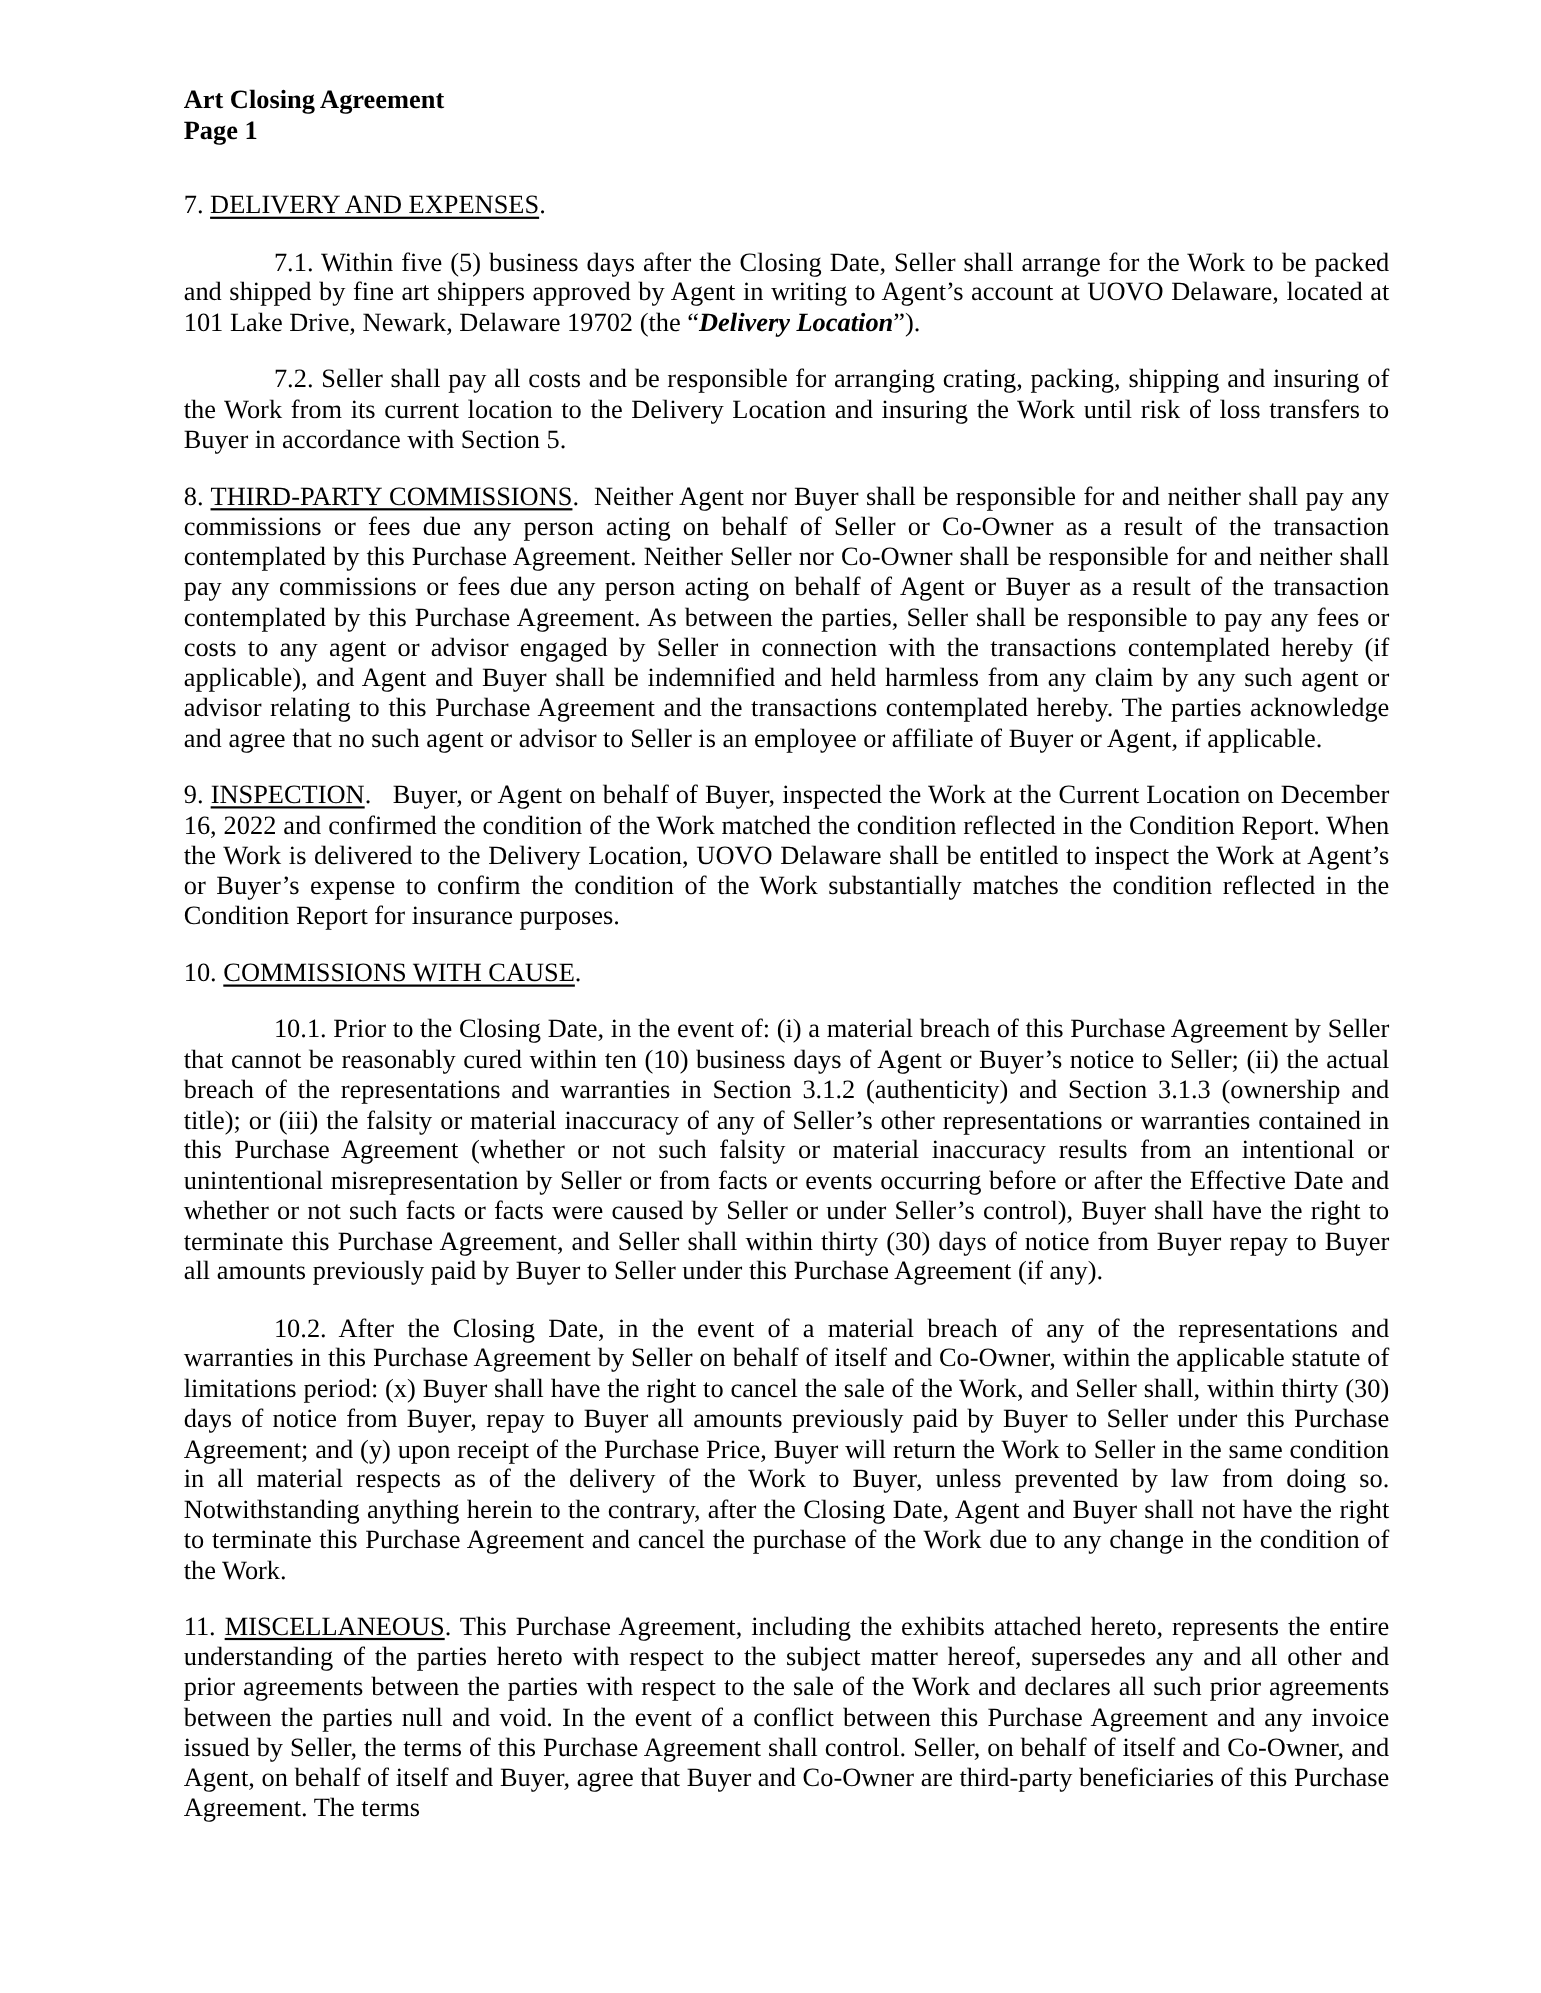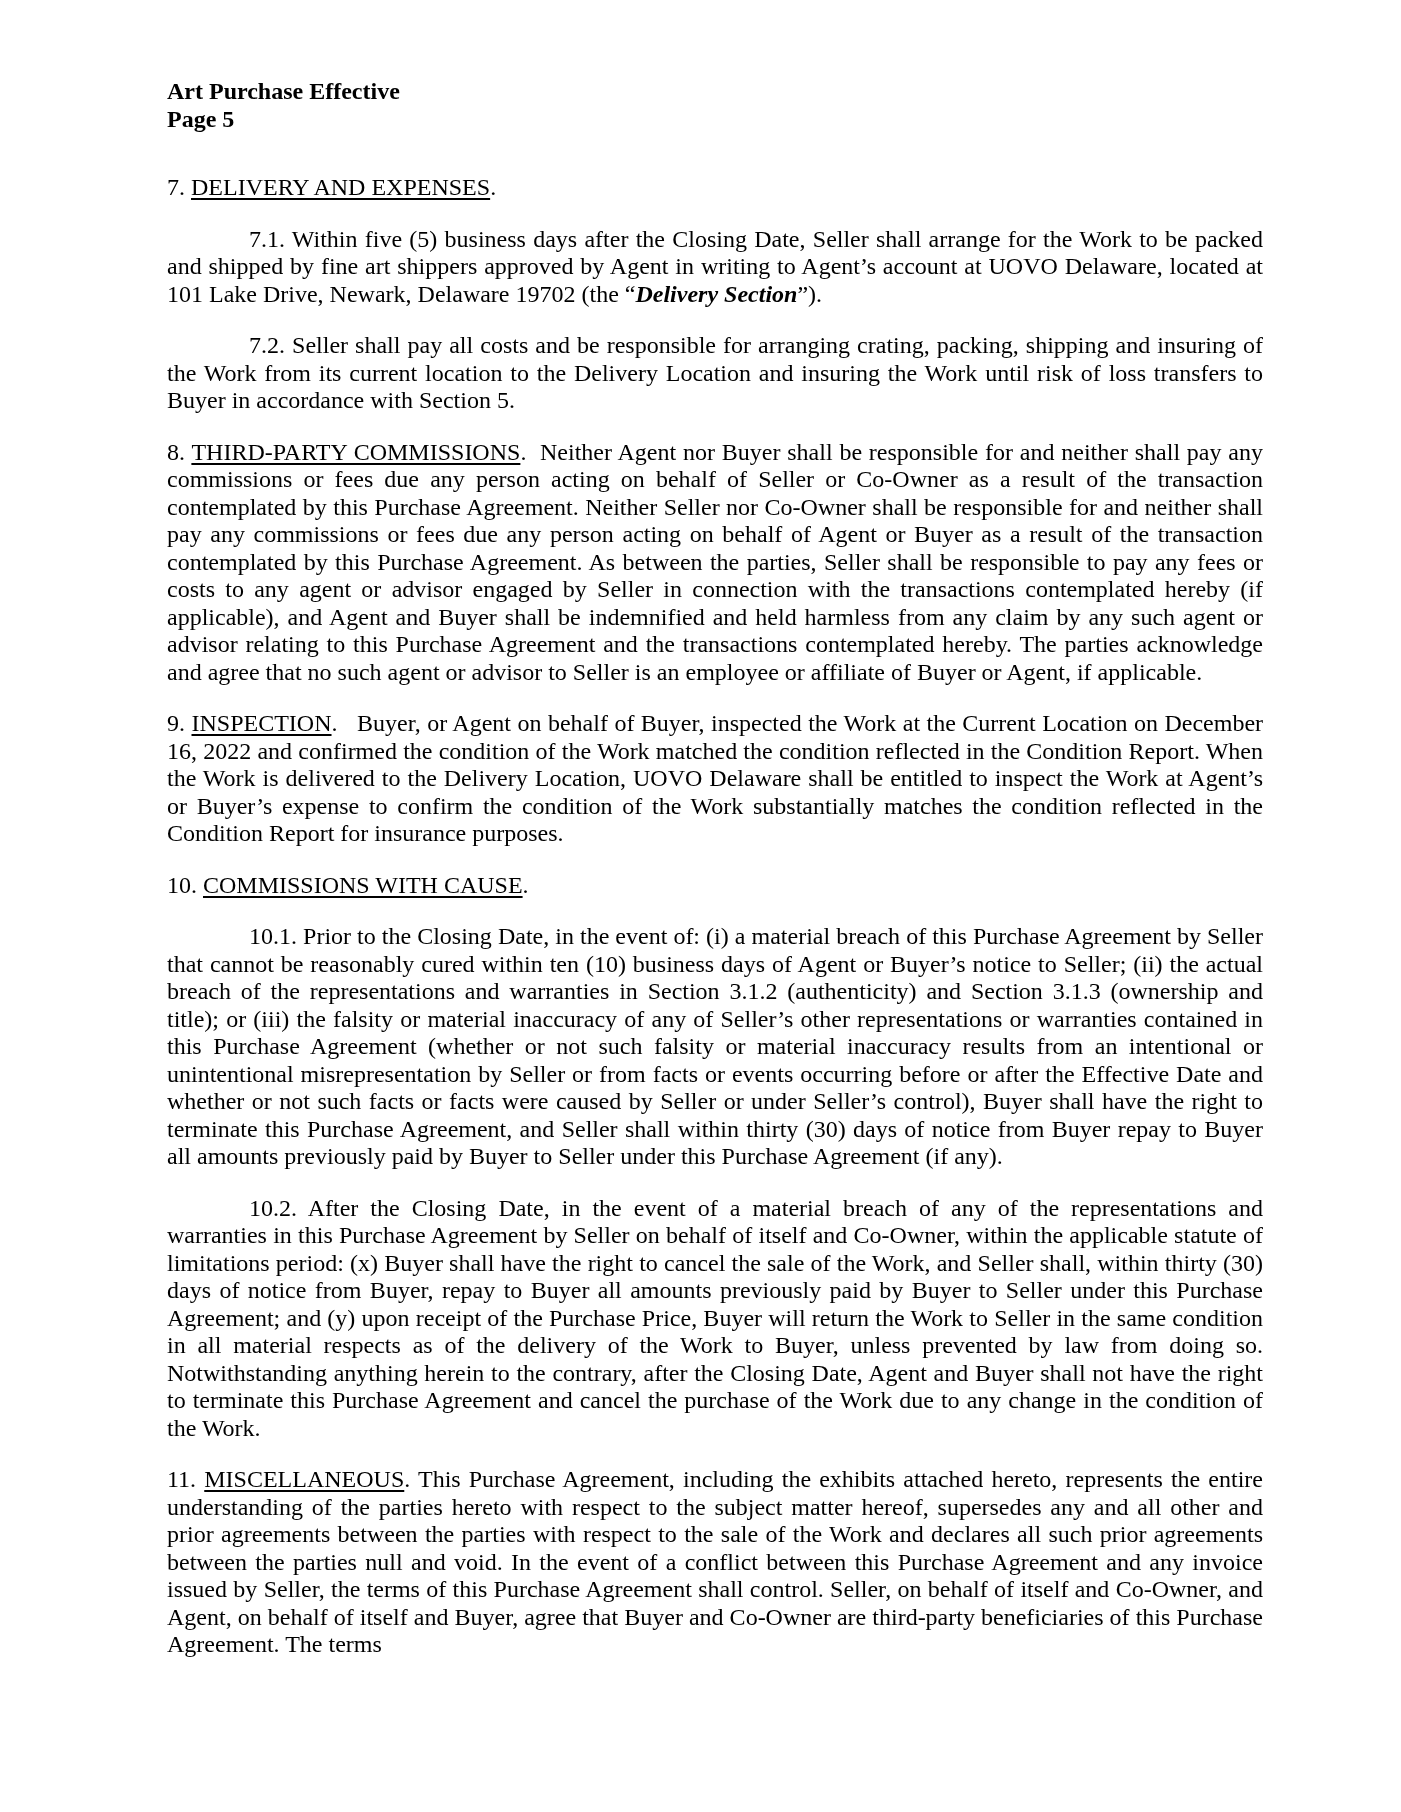--- a/index.html
+++ b/index.html
@@ -54,28 +54,28 @@
     margin-bottom: 0 !important;
   }
 </style>
 </head>
 <body>
 
 <div class="page">
   <div class="content">
 
     <div class="doc-header">
-      <p>Art Purchase Effective</p>
-      <p>Page 5</p>
+      <p>Art Closing Agreement</p>
+      <p>Page 1</p>
     </div>
 
 
     <p class="heading-line"><span>7. </span><span class="u">DELIVERY AND EXPENSES</span><span>.</span></p>
 
-    <p class="indent"><span>7.1. Within five (5) business days after the Closing Date, Seller shall arrange for the Work to be packed and shipped by fine art shippers approved by Agent in writing to Agent’s account at UOVO Delaware, located at 101 Lake Drive, Newark, Delaware 19702 (the “</span><span class="term">Delivery Section</span><span>”).</span></p>
+    <p class="indent"><span>7.1. Within five (5) business days after the Closing Date, Seller shall arrange for the Work to be packed and shipped by fine art shippers approved by Agent in writing to Agent’s account at UOVO Delaware, located at 101 Lake Drive, Newark, Delaware 19702 (the “</span><span class="term">Delivery Location</span><span>”).</span></p>
 
     <p class="indent">7.2. Seller shall pay all costs and be responsible for arranging crating, packing, shipping and insuring of the Work from its current location to the Delivery Location and insuring the Work until risk of loss transfers to Buyer in accordance with Section 5.</p>
 
     <p><span>8. </span><span class="u">THIRD-PARTY COMMISSIONS</span><span>.&nbsp; </span><span>Neither Agent nor Buyer shall be responsible for and neither shall pay any commissions or fees due any person acting on behalf of Seller or Co-Owner as a result of the transaction contemplated by this Purchase Agreement. Neither Seller nor Co-Owner shall be responsible for and neither shall pay any commissions or fees due any person acting on behalf of Agent or Buyer as a result of the transaction contemplated by this Purchase Agreement. As between the parties, Seller shall be responsible to pay any fees or costs to any agent or advisor engaged by Seller in connection with the transactions contemplated hereby (if applicable), and Agent and Buyer shall be indemnified and held harmless from any claim by any such agent or advisor relating to this Purchase Agreement and the transactions contemplated hereby. The parties acknowledge and agree that no such agent or advisor to Seller is an employee or affiliate of Buyer or Agent, if applicable.</span></p>
 
     <p><span>9. </span><span class="u">INSPECTION</span><span>.&nbsp;&nbsp; </span><span>Buyer, or Agent on behalf of Buyer, inspected the Work at the Current Location on December 16, 2022 and confirmed the condition of the Work matched the condition reflected in the Condition Report. When the Work is delivered to the Delivery Location, UOVO Delaware shall be entitled to inspect the Work at Agent’s or Buyer’s expense to confirm the condition of the Work substantially matches the condition reflected in the Condition Report for insurance purposes.</span></p>
 
     <p class="heading-line"><span>10. </span><span class="u">COMMISSIONS WITH CAUSE</span><span>.</span></p>
 
     <p class="indent">10.1. Prior to the Closing Date, in the event of: (i) a material breach of this Purchase Agreement by Seller that cannot be reasonably cured within ten (10) business days of Agent or Buyer’s notice to Seller; (ii) the actual breach of the representations and warranties in Section 3.1.2 (authenticity) and Section 3.1.3 (ownership and title); or (iii) the falsity or material inaccuracy of any of Seller’s other representations or warranties contained in this Purchase Agreement (whether or not such falsity or material inaccuracy results from an intentional or unintentional misrepresentation by Seller or from facts or events occurring before or after the Effective Date and whether or not such facts or facts were caused by Seller or under Seller’s control), Buyer shall have the right to terminate this Purchase Agreement, and Seller shall within thirty (30) days of notice from Buyer repay to Buyer all amounts previously paid by Buyer to Seller under this Purchase Agreement (if any).</p>

